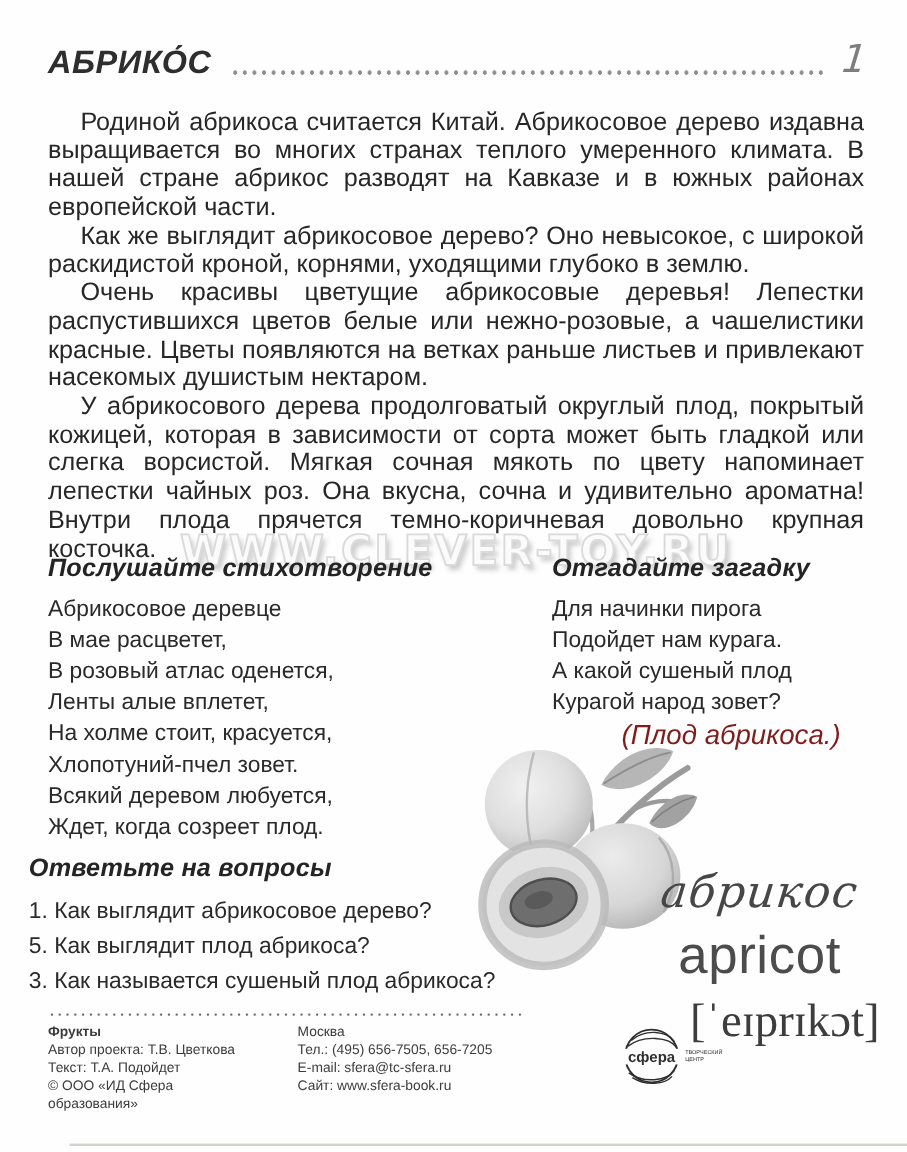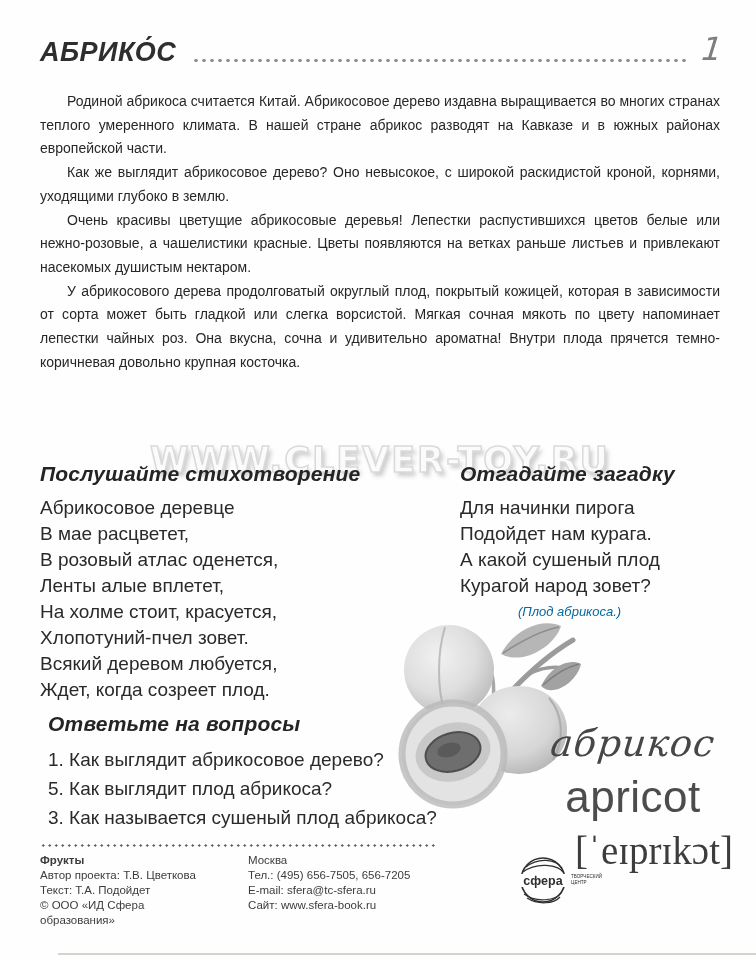--- a/index.html
+++ b/index.html
@@ -30,21 +30,21 @@
   }
   .page-num {
     font-size: 32px; font-style: italic; color:#7e7e7e;
     font-family: "DejaVu Sans", sans-serif;
     transform: skewX(-6deg); padding-bottom: 0px;
   }
 
   
   .article {
     position: absolute; left: 40px; top: 90px; width: 680px;
-    font-size: 14px; line-height: 23.7px; text-align: justify;
+    font-size: 21px; line-height: 23.7px; text-align: justify;
     color:#272727; z-index: 1;
   }
   .article p { text-indent: 27px; }
 
   
   .watermark {
     position: absolute; left: 30px; top: 440px; width: 700px;
     z-index: 0; text-align: center;
     font-family: "DejaVu Sans", sans-serif;
     font-size: 35px; font-weight: bold; letter-spacing: 2px;
@@ -60,27 +60,27 @@
     display: flex; z-index: 1;
   }
   .col-left  { width: 420px; }
   .col-right { width: 268px; }
   .sec-heading {
     font-size: 21px; font-weight: bold; font-style: italic;
     color:#242424; margin-bottom: 9px; letter-spacing: .2px;
   }
   .verse-line, .riddle-line { font-size: 19px; line-height: 26px; color:#2a2a2a; }
   .riddle-answer {
-    font-size: 13px; line-height: 26px; font-style: italic;
-    color:#0369a1; padding-left: 58px;
+    font-size: 23px; line-height: 26px; font-style: italic;
+    color:#7f1d1d; padding-left: 58px;
   }
 
   
   .questions {
-    position: absolute; left: 48px; top: 712px; width: 440px; z-index: 1;
+    position: absolute; left: 24px; top: 712px; width: 440px; z-index: 1;
   }
   .question-line { font-size: 19px; line-height: 29px; color:#2a2a2a; }
 
   
   .illustration { position: absolute; left: 391px; top: 602px; z-index: 0; }
 
   
   .vocab-ru {
     position: absolute; left: 543px; top: 722px; width: 180px;
     text-align: center; font-family: "DejaVu Serif", serif;

